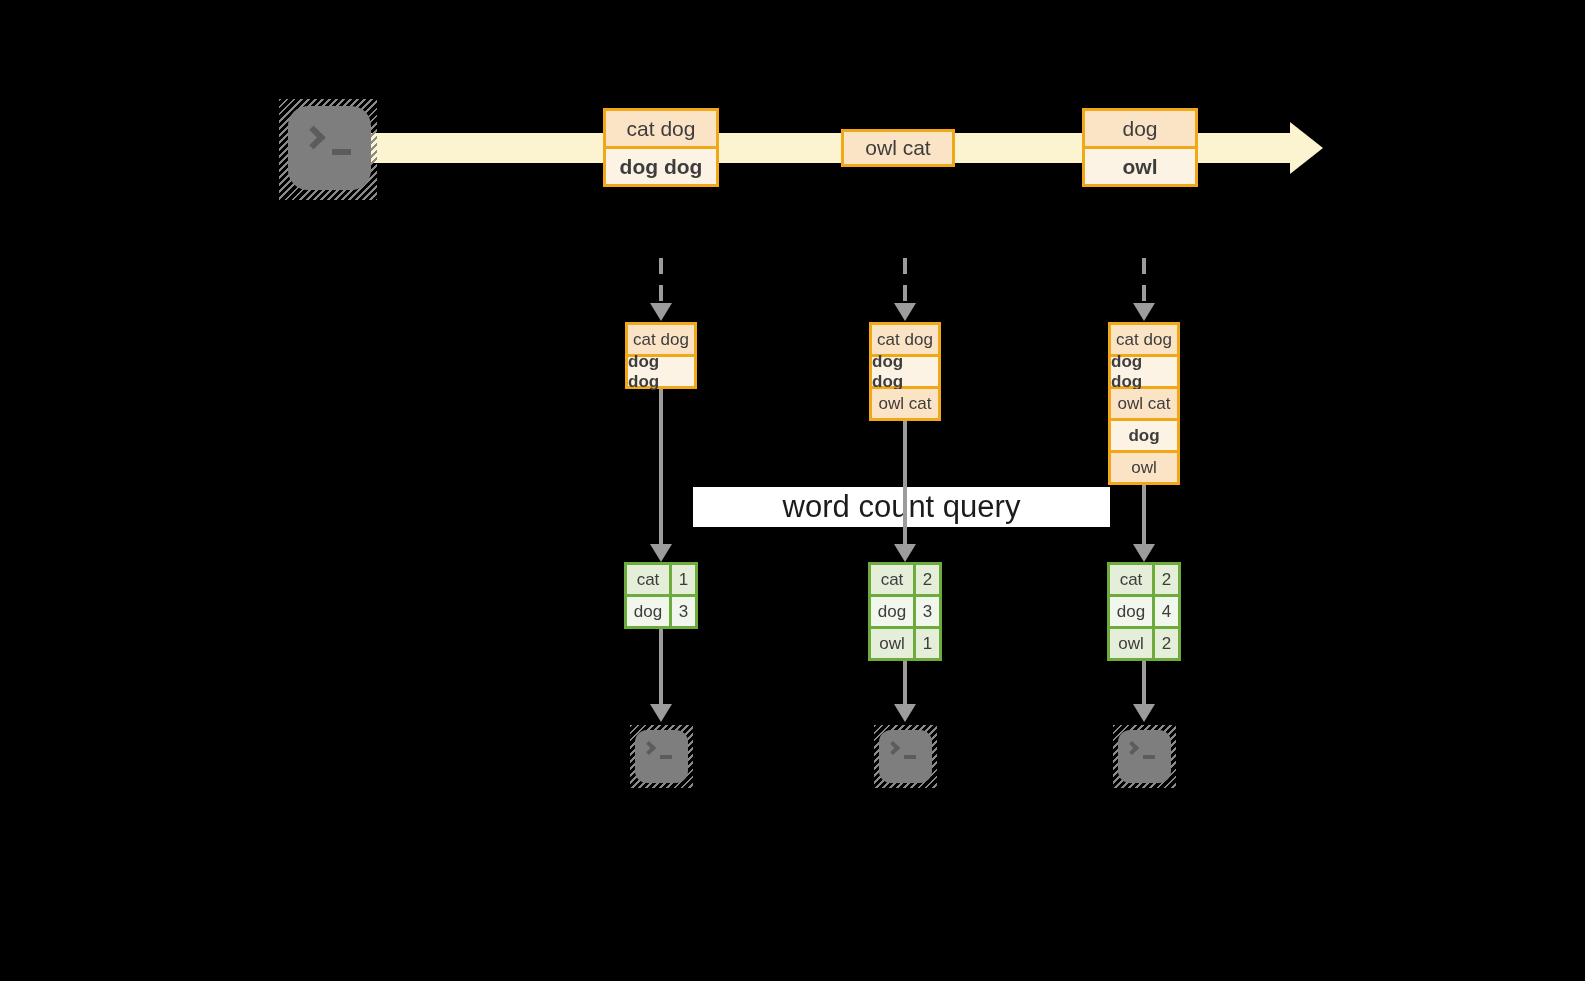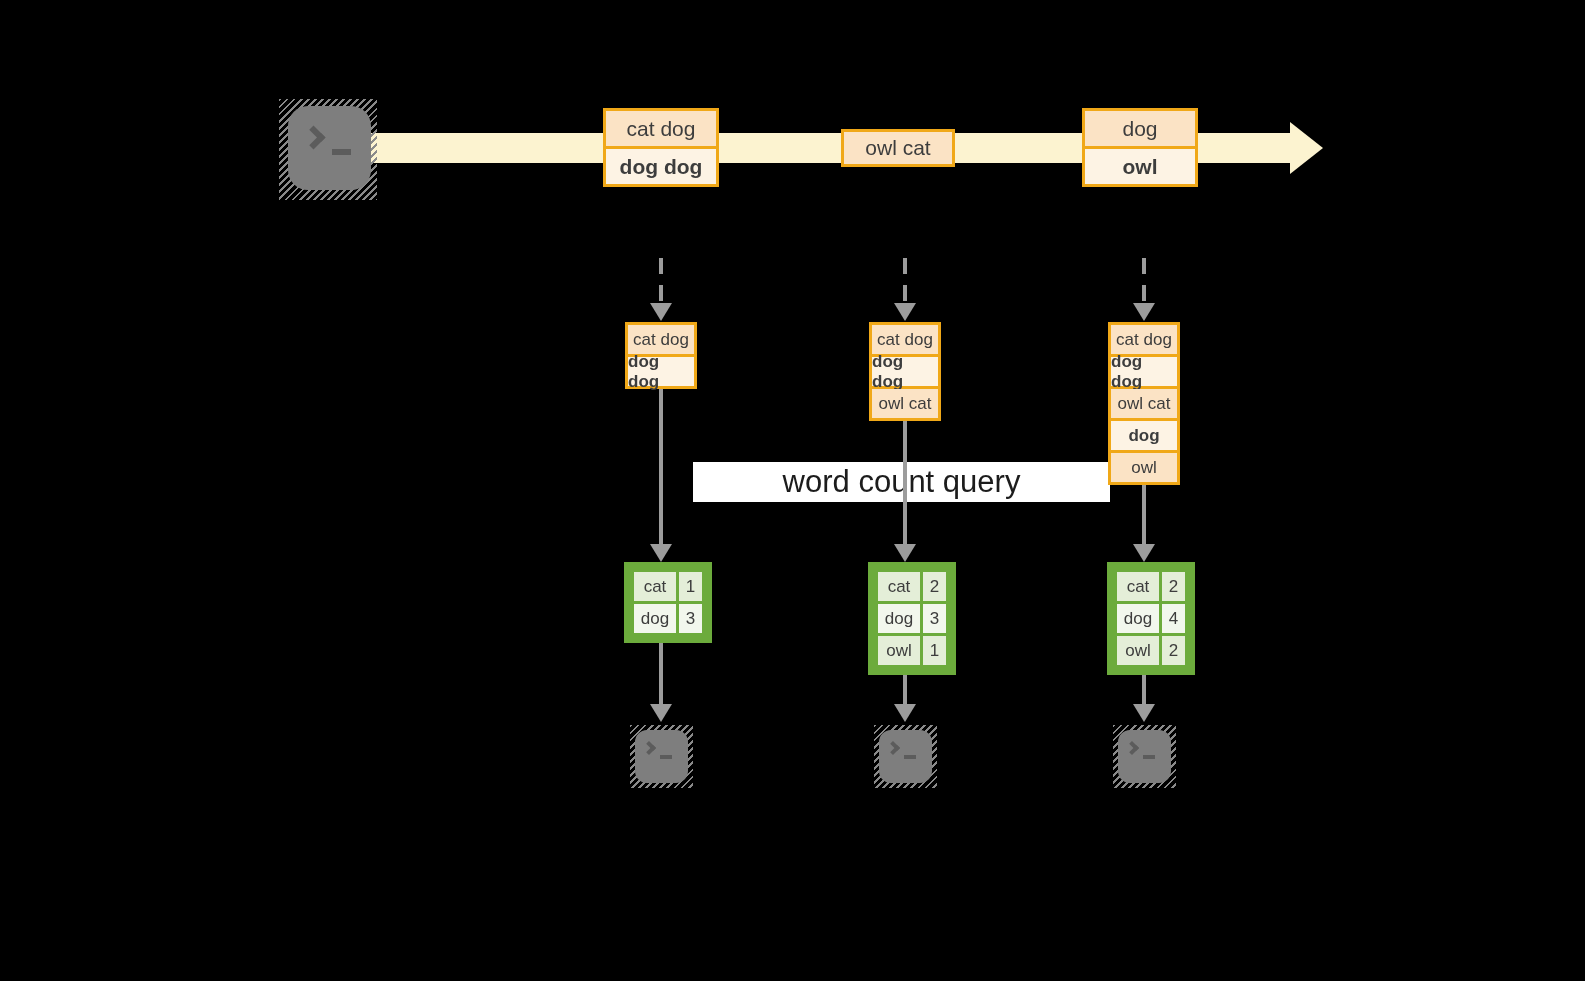--- a/index.html
+++ b/index.html
@@ -57,21 +57,21 @@
   .stream-box { grid-auto-rows: 35px; font-size: 21px; }
   .stream-box.single { grid-auto-rows: 32px; }
   .state-box { grid-auto-rows: 29px; font-size: 17px; }
 
   
   .gtable {
     display: grid;
     grid-template-columns: 42px 23px;
     grid-auto-rows: 29px;
     gap: 3px;
-    padding: 10px;
+    padding: 3px;
     background: var(--table-border-green, #6cab3c);
     z-index: 3;
     font-size: 17px;
   }
   .gtable .cell.gdk { background: var(--cell-green-dark, #e4eed8); }
   .gtable .cell.glt { background: var(--cell-green-light, #f2f7ed); }
 
   
   .vline { width: 4px; background: var(--arrow-gray, #9c9c9c); z-index: 2; }
   .vdash {
@@ -166,21 +166,21 @@
     <div class="cell dk">owl cat</div>
   </div>
   <div class="abs obox state-box" style="left:1108px; top:322px; width:72px">
     <div class="cell dk">cat dog</div>
     <div class="cell lt">dog dog</div>
     <div class="cell dk">owl cat</div>
     <div class="cell lt">dog</div>
     <div class="cell dk">owl</div>
   </div>
 
-  <div class="abs wband" style="left:693px; top:462px; width:417px; height:40px">
+  <div class="abs wband" style="left:693px; top:487px; width:417px; height:40px">
     <span>word count query</span>
   </div>
 
   <div class="abs vline" style="left:659px; top:389px; height:155px"></div>
   <div class="abs ahead" style="left:650px; top:544px"></div>
   <div class="abs vline" style="left:903px; top:421px; height:123px"></div>
   <div class="abs ahead" style="left:894px; top:544px"></div>
   <div class="abs vline" style="left:1142px; top:485px; height:59px"></div>
   <div class="abs ahead" style="left:1133px; top:544px"></div>
 

